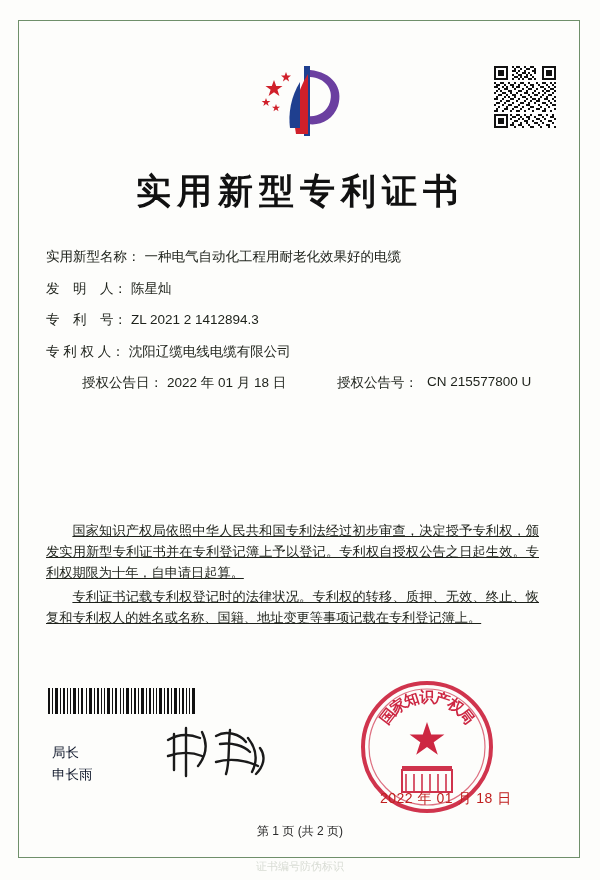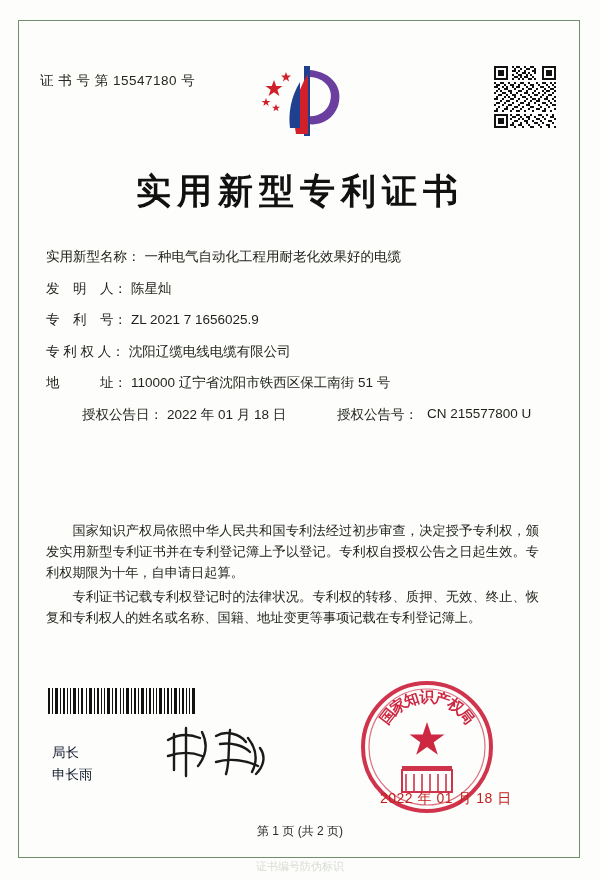--- a/index.html
+++ b/index.html
@@ -100,20 +100,21 @@
     width: 508px;
     font-size: 13.2px;
     line-height: 21px;
     font-family: "Liberation Sans", sans-serif;
     color: #1d211a;
     text-align: justify;
   }
   .paras p {
     margin: 0 15px 3px 0;
     text-indent: 2em;
+    text-decoration: underline;
   }
   
   .barcode {
     position: absolute;
     left: 48px;
     top: 688px;
     width: 148px;
     height: 26px;
   }
   .barcode svg { display:block; }
@@ -172,21 +173,20 @@
     color: #d8dcd4;
   }
 </style>
 </head>
 <body>
 
 <div class="page">
 
   <div class="border-outer"></div>
 
-  <div class="cert-no">证 书 号 第 15547180 号</div>
 
   <div class="logo">
     <svg width="96" height="78" viewBox="0 0 96 78">
       <path d="M58 8 C80 10 92 26 86 44 C81 58 68 64 56 62 L56 54 C66 55 75 50 78 40 C82 27 73 16 58 15 Z" fill="#6b3fa0"></path>
       <path d="M52 4 L58 4 L58 74 L52 74 Z" fill="#1f3f8f"></path>
       <path d="M44 72 C40 54 44 30 56 12 L56 72 Z" fill="#d0202a"></path>
       <path d="M38 66 C36 52 39 34 48 20 L48 66 Z" fill="#1f3f8f"></path>
       <g fill="#d0202a">
         <polygon points="22,18 24.2,24 30.5,24 25.4,27.8 27.4,34 22,30.2 16.6,34 18.6,27.8 13.5,24 19.8,24"></polygon>
         <polygon points="34,10 35.3,13.6 39,13.6 36,15.9 37.1,19.5 34,17.3 30.9,19.5 32,15.9 29,13.6 32.7,13.6"></polygon>
@@ -424,29 +424,25 @@
     <div class="field-row">
       <span class="field-label">实用新型名称：</span>
       <span class="field-value">一种电气自动化工程用耐老化效果好的电缆</span>
     </div>
     <div class="field-row">
       <span class="field-label">发　明　人：</span>
       <span class="field-value">陈星灿</span>
     </div>
     <div class="field-row">
       <span class="field-label">专　利　号：</span>
-      <span class="field-value">ZL 2021 7 1656025.9</span>
+      <span class="field-value">ZL 2021 2 1412894.3</span>
     </div>
     <div class="field-row">
       <span class="field-label">专 利 权 人：</span>
       <span class="field-value">沈阳辽缆电线电缆有限公司</span>
-    </div>
-    <div class="field-row">
-      <span class="field-label">地　　　址：</span>
-      <span class="field-value">110000 辽宁省沈阳市铁西区保工南街 51 号</span>
     </div>
     <div class="field-row" style="position:relative;margin-left:36px;">
       <span class="field-label">授权公告日：</span>
       <span class="field-value" style="flex:0 0 auto;">2022 年 01 月 18 日</span>
       <span style="position:absolute; left:255px;">授权公告号：</span>
       <span style="position:absolute; left:345px;">CN 215577800 U</span>
     </div>
   </div>
 
   <div class="paras">

